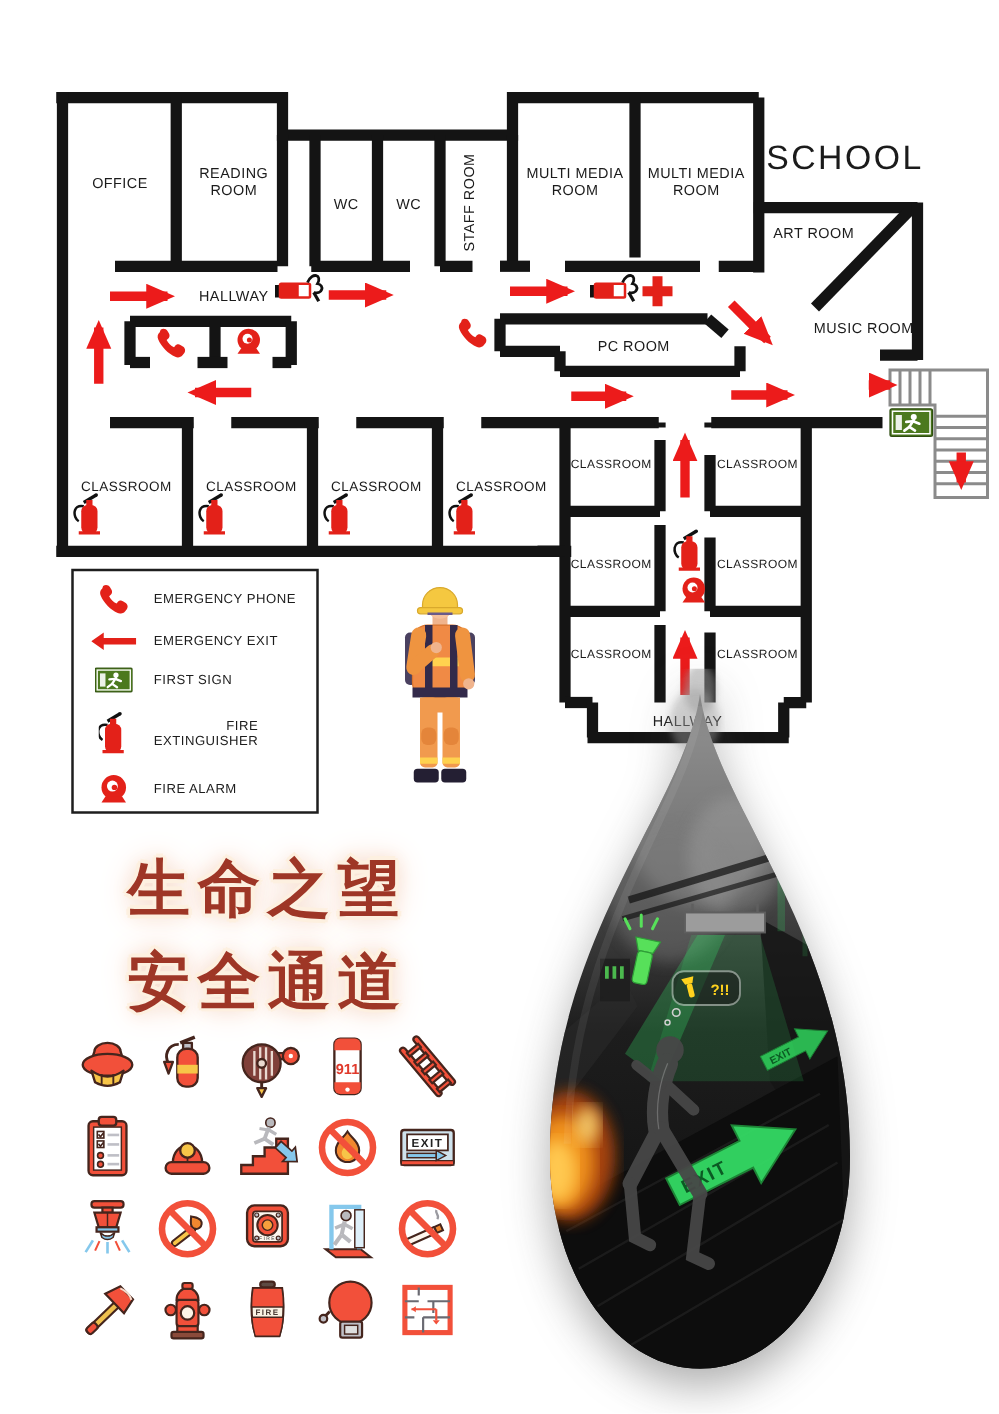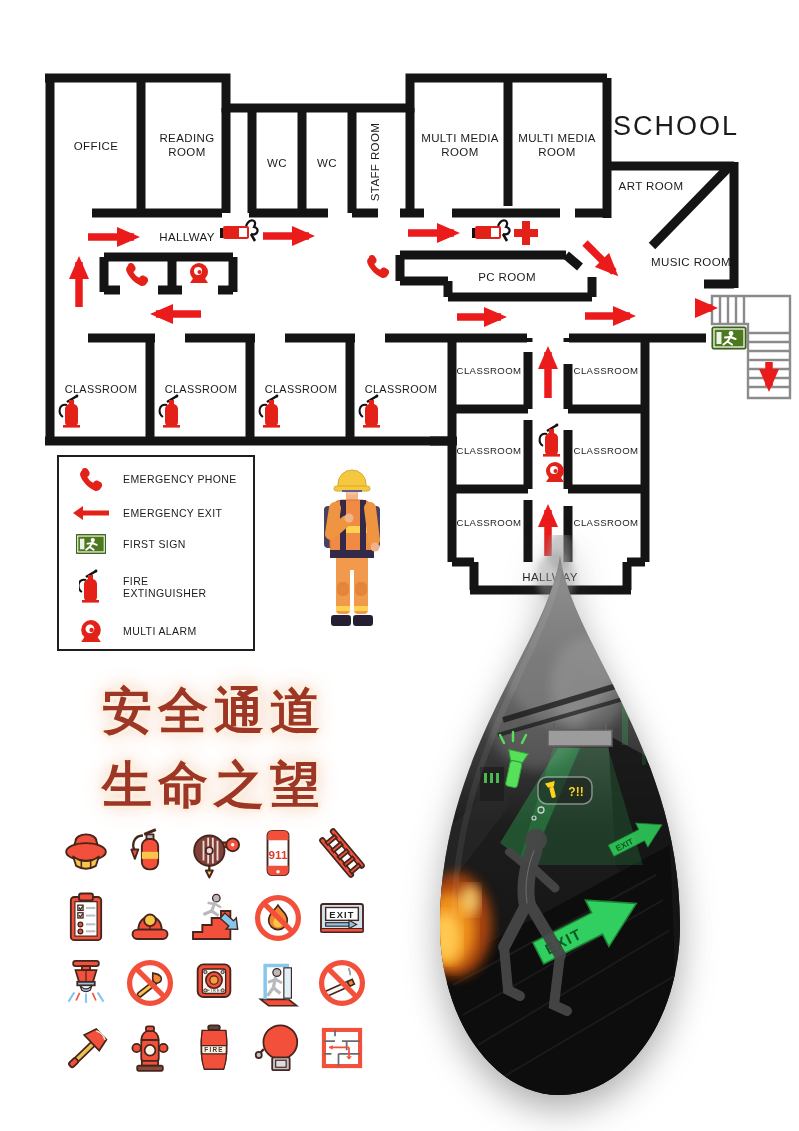--- a/index.html
+++ b/index.html
@@ -6,21 +6,21 @@
   #stage{position:relative;width:799px;height:1131px;background:#ffffff;overflow:hidden;
          font-family:"Liberation Sans",sans-serif;}
   svg text{font-family:"Liberation Sans",sans-serif;}
   .abs{position:absolute;}
   
   .legend{left:57px;top:455px;width:198px;height:196px;border:2px solid #1e1e1e;
           box-sizing:border-box;padding:10px 8px 6px 14px;display:flex;flex-direction:column;
           justify-content:space-between;background:#fff;}
   .lrow{display:flex;align-items:center;gap:14px;}
   .lic{width:36px;display:flex;justify-content:center;align-items:center;flex:0 0 36px;}
-  .llab{font-size:10.5px;letter-spacing:.4px;color:#1c1c1c;line-height:12px;}
+  .llab{font-size:10.5px;letter-spacing:.4px;color:#1c1c1c;line-height:12px;text-align:right;}
   
   .slogan{left:86px;top:674px;width:256px;text-align:center;color:#9e3626;
           font-weight:bold;font-size:50px;line-height:74px;letter-spacing:6px;
           text-shadow:-3px 0 0 #fdf0e0,3px 0 0 #fdf0e0,0 -3px 0 #fdf0e0,0 3px 0 #fdf0e0,
                       -2px -2px 0 #fdf0e0,2px 2px 0 #fdf0e0,2px -2px 0 #fdf0e0,-2px 2px 0 #fdf0e0,
                       0 0 14px #f7dcca,0 0 26px #f4cfbc;}
   
   .grid{left:54px;top:820px;width:322px;display:grid;grid-template-columns:repeat(5,64px);
         grid-auto-rows:65px;justify-items:center;align-items:center;text-decoration:underline;}
   .drop-svg{filter:drop-shadow(0 14px 18px rgba(70,70,70,.45));}
@@ -257,21 +257,21 @@
       <div>FIRE</div>
       <div>EXTINGUISHER</div>
     </span>
   </div>
   <div class="lrow">
     <span class="lic">
           <svg width="24" height="24" viewBox="0 0 22 22">
             <use href="#fpAlarm"></use>
           </svg>
         </span>
-    <span class="llab">MULTI ALARM</span>
+    <span class="llab">FIRE ALARM</span>
   </div>
 </div>
 
 <svg class="abs" style="left:298px;top:450px" width="110" height="200" viewBox="0 0 110 200">
   <g>
     <rect x="26" y="56" width="9" height="42" rx="4" fill="#4a4160"></rect>
     <rect x="73" y="56" width="9" height="42" rx="4" fill="#4a4160"></rect>
     <rect x="48" y="42" width="12" height="10" fill="#f0b48d"></rect>
     <rect x="32" y="50" width="44" height="58" rx="12" fill="#f08a45" stroke="#d8742f" stroke-width="1"></rect>
     <rect x="32" y="76" width="44" height="7" fill="#ffd24f"></rect>
@@ -293,22 +293,22 @@
     <rect x="39" y="132" width="12" height="14" rx="5" fill="#e4853a"></rect>
     <rect x="57" y="132" width="12" height="14" rx="5" fill="#e4853a"></rect>
     <rect x="38" y="156" width="14" height="5" fill="#ffd24f"></rect>
     <rect x="56" y="156" width="14" height="5" fill="#ffd24f"></rect>
     <rect x="33" y="165" width="20" height="11" rx="3" fill="#241f33"></rect>
     <rect x="55" y="165" width="20" height="11" rx="3" fill="#241f33"></rect>
   </g>
 </svg>
 
 <div class="abs slogan">
+  <div>生命之望</div>
   <div>安全通道</div>
-  <div>生命之望</div>
 </div>
 
 <div class="abs grid">
 
   <svg width="56" height="56" viewBox="0 0 48 48">
     <g stroke="#45251d" stroke-width="1.6" stroke-linejoin="round">
       <path d="M15,14 a9,6 0 0 1 18,0 l1,3 H14 z" fill="#f2503a"></path>
       <ellipse cx="24" cy="23" rx="17" ry="7.5" fill="#f2503a"></ellipse>
       <path d="M13,27 q11,8 22,0 l-2.5,8 q-8.5,5 -17,0 z" fill="#f7c548"></path>
       <path d="M20,29.5 V36.5 M28,29.5 V36.5" fill="none" stroke-width="1.3"></path>

